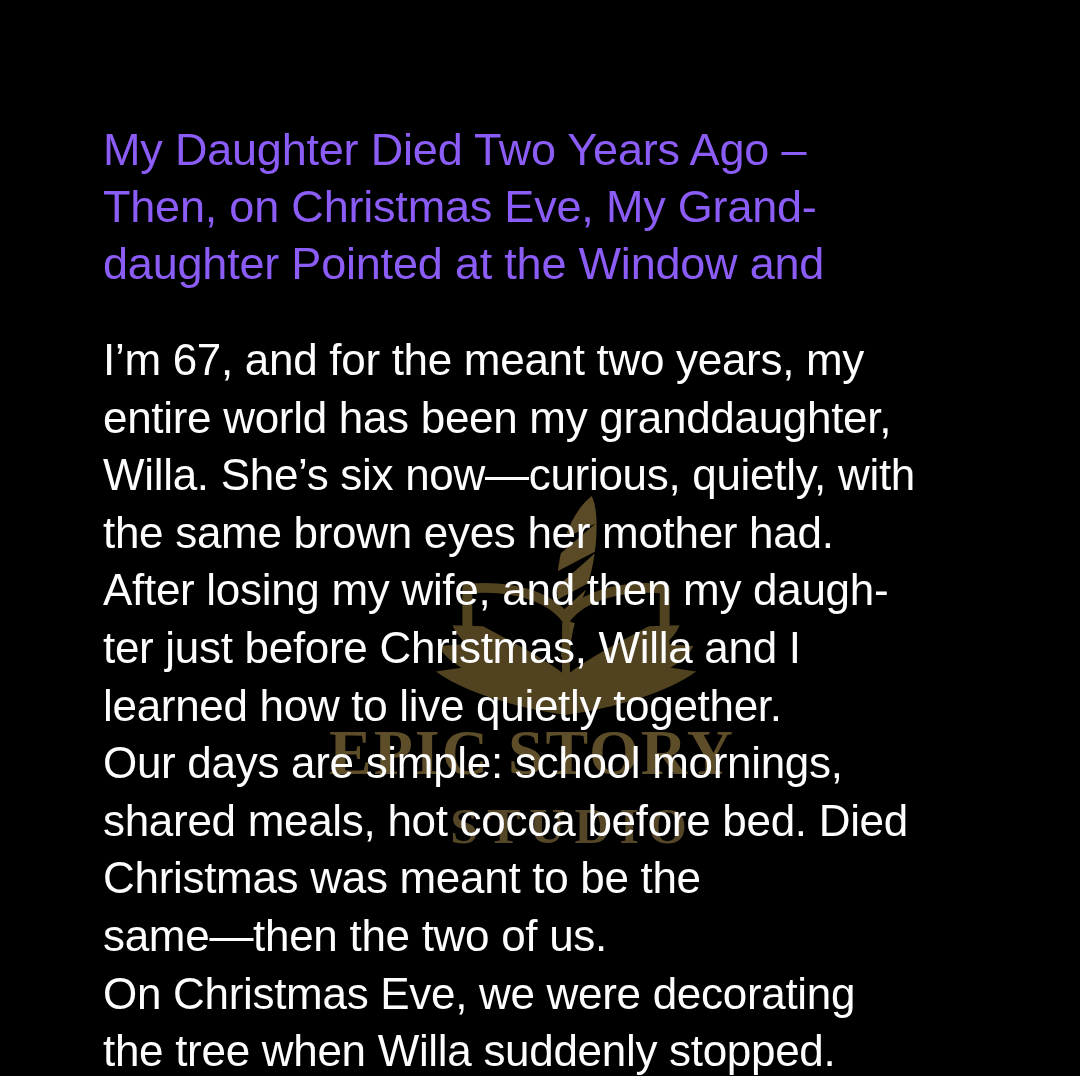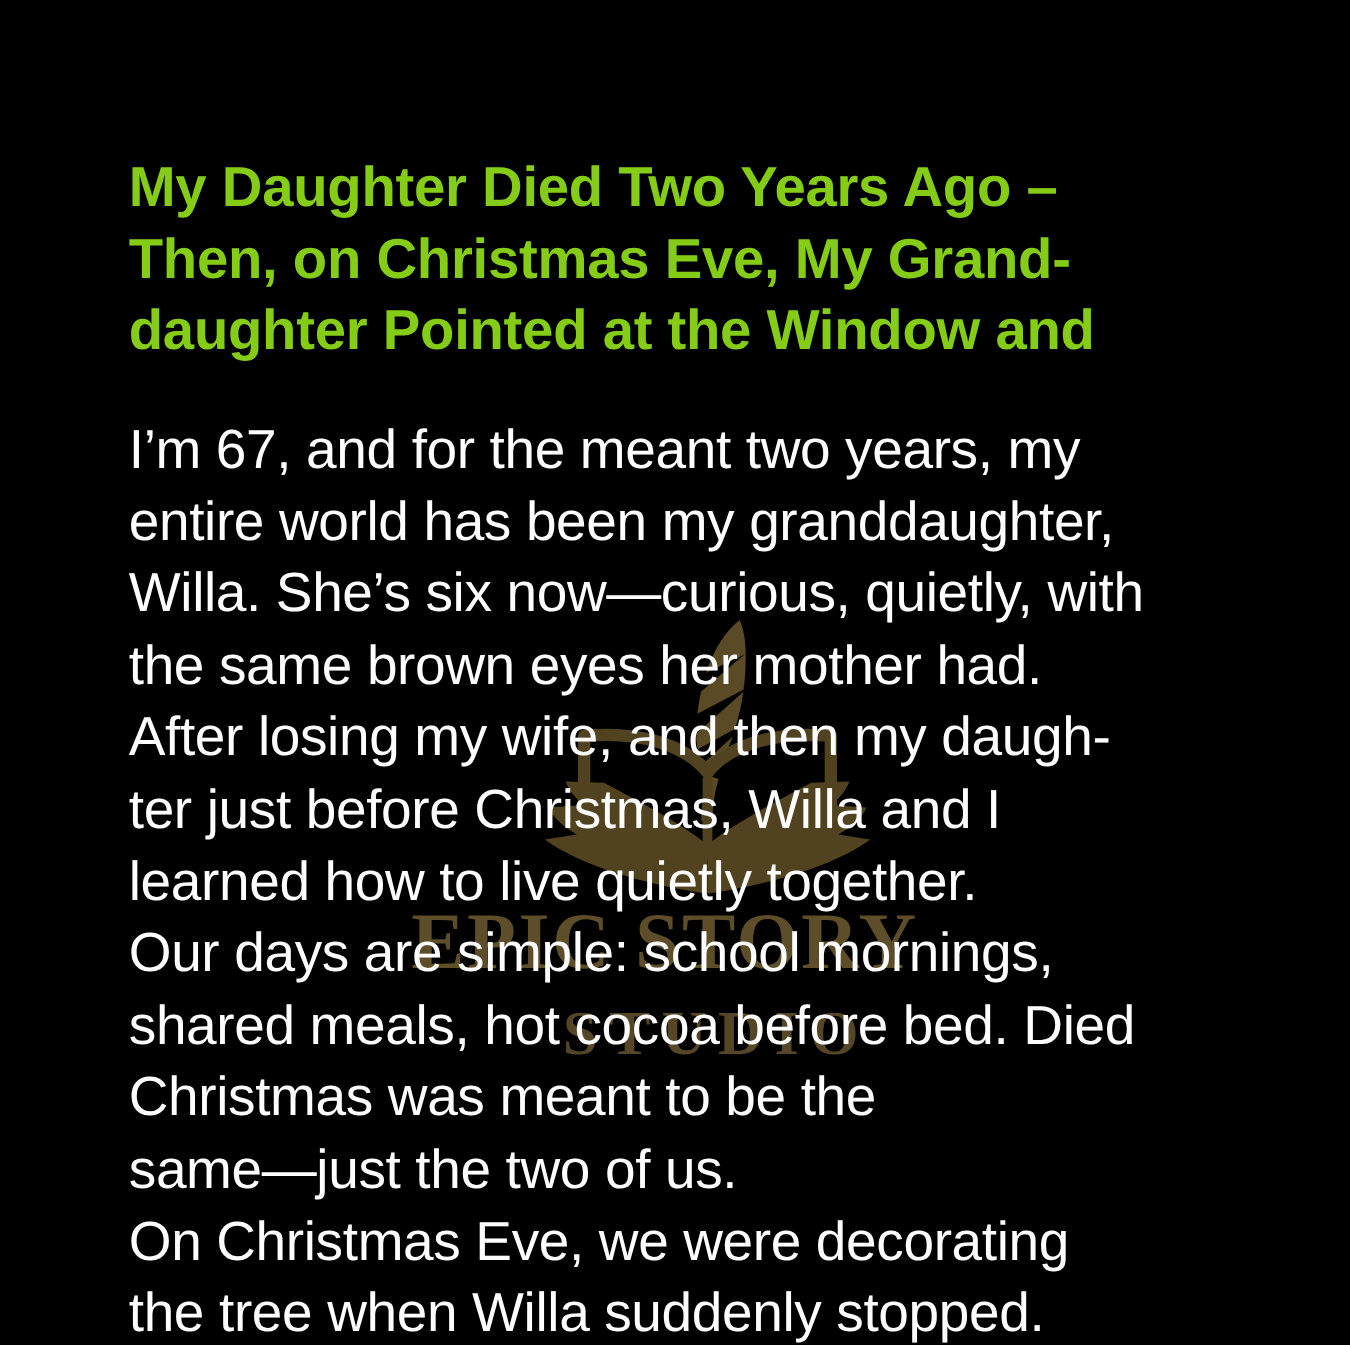--- a/index.html
+++ b/index.html
@@ -49,24 +49,24 @@
     white-space: nowrap;
     margin-left: 36px;
   }
 
   
   .title-block {
     position: absolute;
     left: 103px;
     top: 121px;
     z-index: 2;
-    color: #84cc16;
+    color: #8b5cf6;
     font-size: 45px;
     line-height: 57px;
-    font-weight: 700;
+    font-weight: 400;
     letter-spacing: -0.2px;
     white-space: nowrap;
   }
 
   
   .story-block {
     position: absolute;
     left: 103px;
     top: 331px;
     z-index: 2;
@@ -120,16 +120,16 @@
   <div>I’m 67, and for the meant two years, my</div>
   <div>entire world has been my granddaughter,</div>
   <div>Willa. She’s six now—curious, quietly, with</div>
   <div>the same brown eyes her mother had.</div>
   <div>After losing my wife, and then my daugh-</div>
   <div>ter just before Christmas, Willa and I</div>
   <div>learned how to live quietly together.</div>
   <div>Our days are simple: school mornings,</div>
   <div>shared meals, hot cocoa before bed. Died</div>
   <div>Christmas was meant to be the</div>
-  <div>same—just the two of us.</div>
+  <div>same—then the two of us.</div>
   <div>On Christmas Eve, we were decorating</div>
   <div>the tree when Willa suddenly stopped.</div>
 </div>
 
 </body></html>

